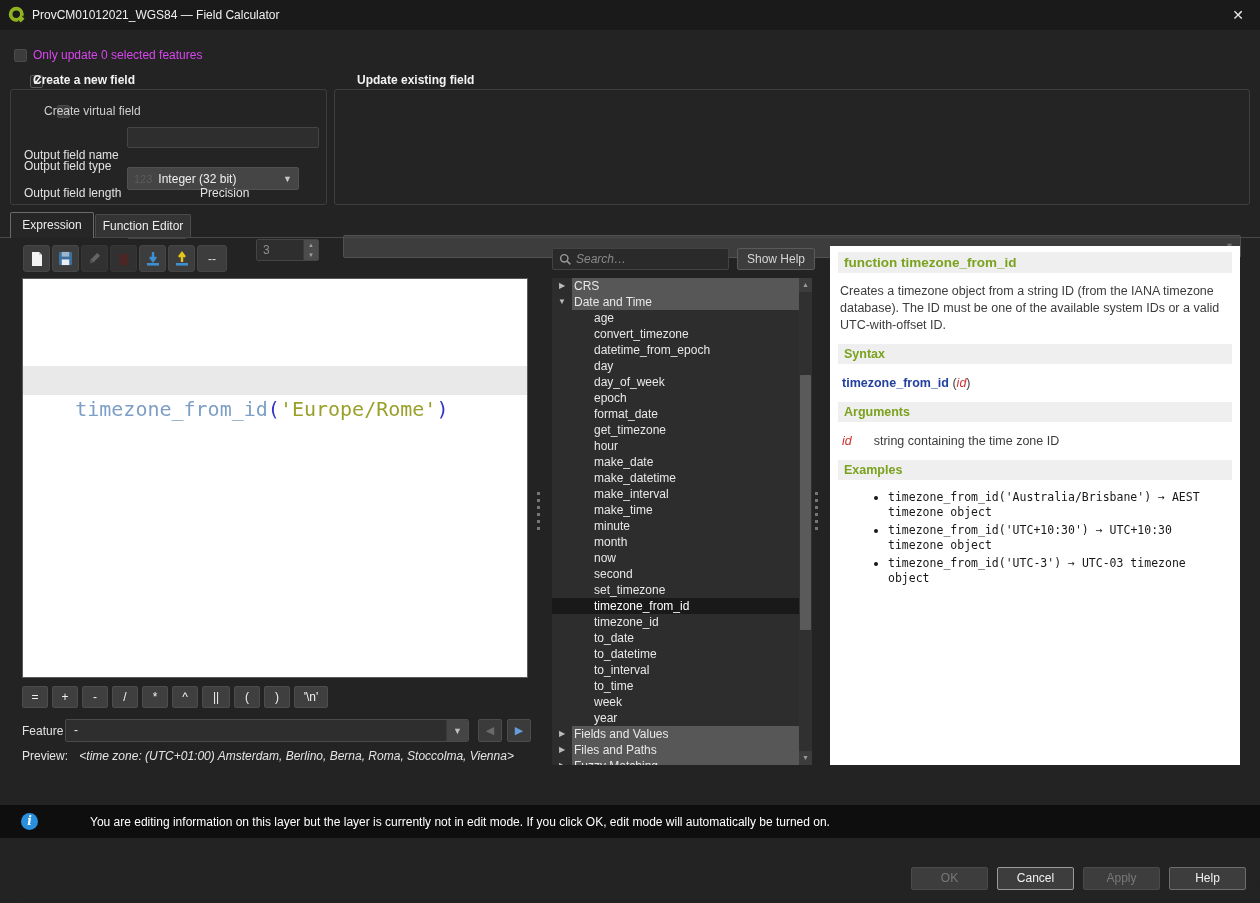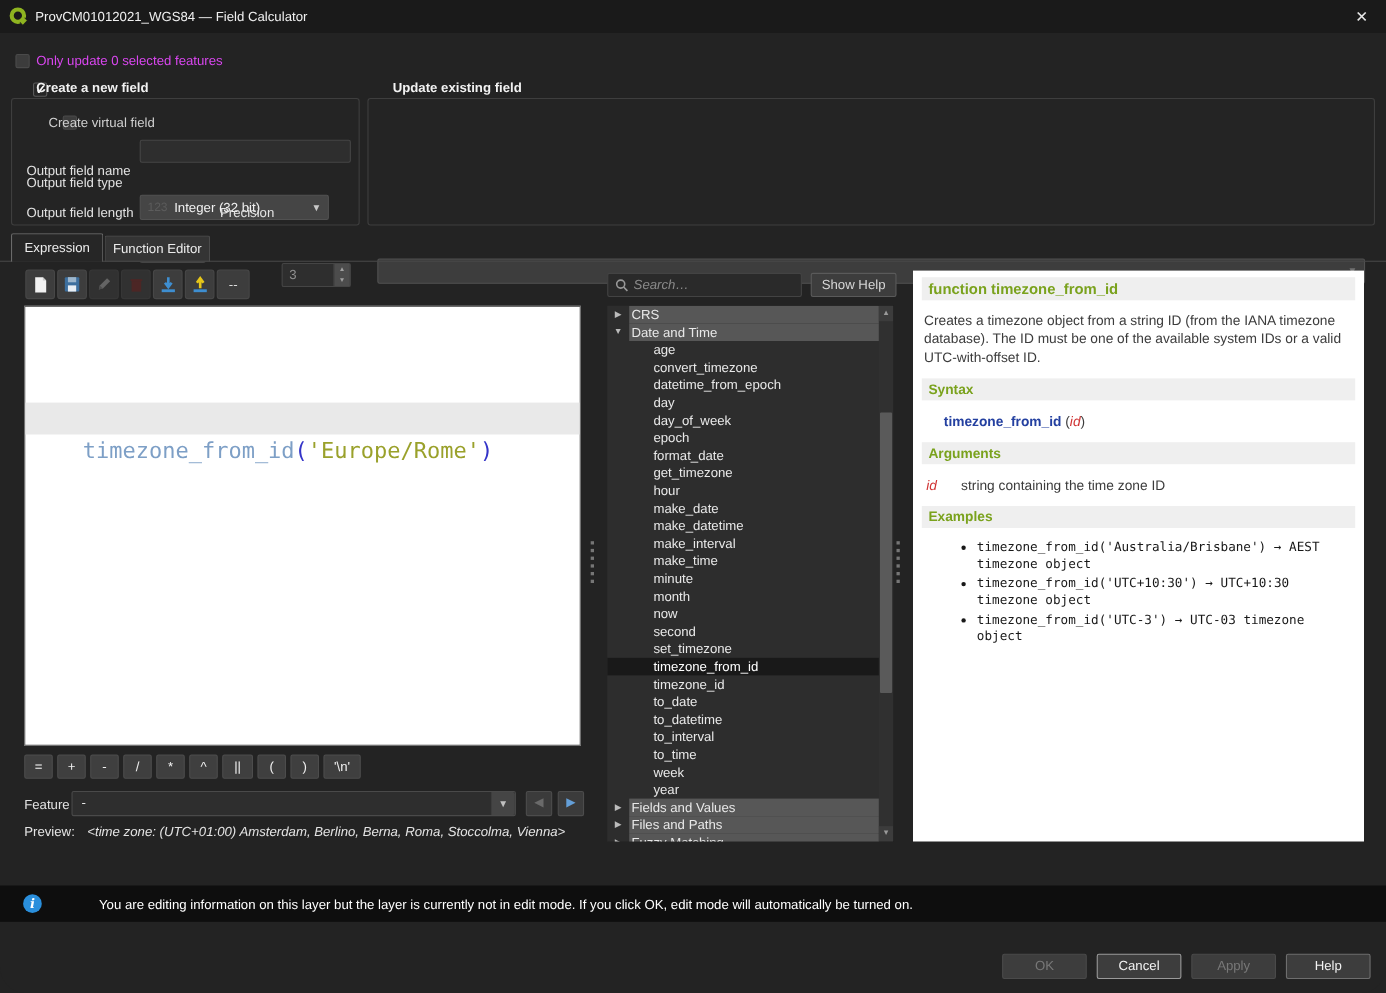--- a/index.html
+++ b/index.html
@@ -108,21 +108,21 @@
   
   .splitter { position:absolute; width:4px; display:flex; flex-direction:column; gap:4px; }
   .splitter i { width:3px; height:3px; background:#767676; }
 
   
   #help { position:absolute; left:830px; top:246px; width:410px; height:519px; background:#ffffff;
           color:#3c3c3c; padding:6px 8px; font-size:12.5px; overflow:hidden; }
   .hband { background:#efefef; padding:3px 6px; font-weight:bold; color:#7aa21d; margin:8px 0; }
   #help-title { font-size:13.5px; margin-top:0; }
   #help-desc { line-height:17px; padding:2px 2px; }
-  #syntax-line { padding:2px 4px; margin:10px 16px; }
+  #syntax-line { padding:2px 4px; margin:10px 0; }
   #syntax-line .fn { font-weight:bold; color:#2440a0; }
   .argname { color:#d03232; font-style:italic; }
   #arg-row { padding:2px 4px; display:flex; gap:22px; margin:10px 0; }
   #examples-list { margin:10px 0 0 34px; font-family:"DejaVu Sans Mono", monospace; font-size:11.5px;
                    line-height:15px; color:#181818; }
   #examples-list li { margin-bottom:3px;margin-left:16px; }
 
   
   #msgbar { position:absolute; left:0; top:805px; width:1260px; height:33px; background:#0e0e0e;
             display:flex; align-items:center; }
@@ -163,21 +163,21 @@
   <span class="lbl bold abs" style="left:33px; top:73px;">Create a new field</span>
   <div class="grp" style="left:10px; top:89px; width:317px; height:116px;"></div>
 
   <span class="cb disabled abs" style="left:24px; top:104px;"></span>
   <span class="lbl abs" style="left:44px; top:104px; color:#cfcfcf;">Create virtual field</span>
 
   <span class="lbl abs" style="left:24px; top:148px;">Output field name</span>
   <input class="tinput abs" style="left: 127px; top: 127px; width: 192px; height: 21px;" value="">
 
   <span class="lbl abs" style="left:24px; top:159px;">Output field type</span>
-  <div class="combo abs" style="left:127px; top:163px; width:172px; height:23px;">
+  <div class="combo abs" style="left:127px; top:153px; width:172px; height:23px;">
     <span class="badge">123</span>
     <span>Integer (32 bit)</span>
     <span class="arr">▼</span>
   </div>
 
   <span class="lbl abs" style="left:24px; top:186px;">Output field length</span>
   <div class="spin abs" style="left:127px; top:180px; width:60px; height:22px;">
     <span>0</span>
     <span class="btns">
         <span>▲</span>

